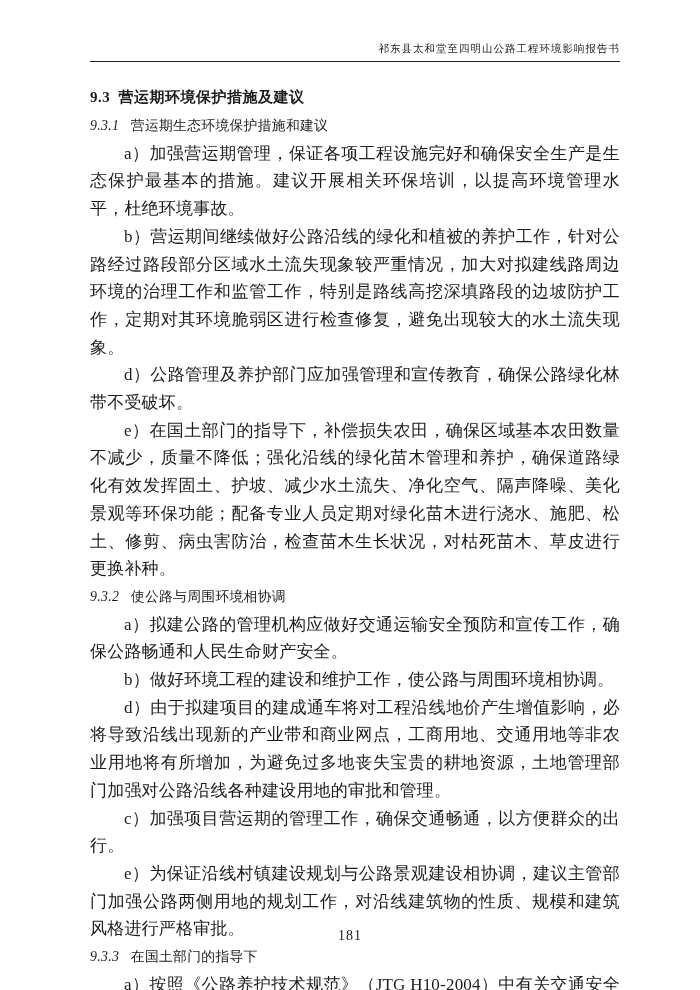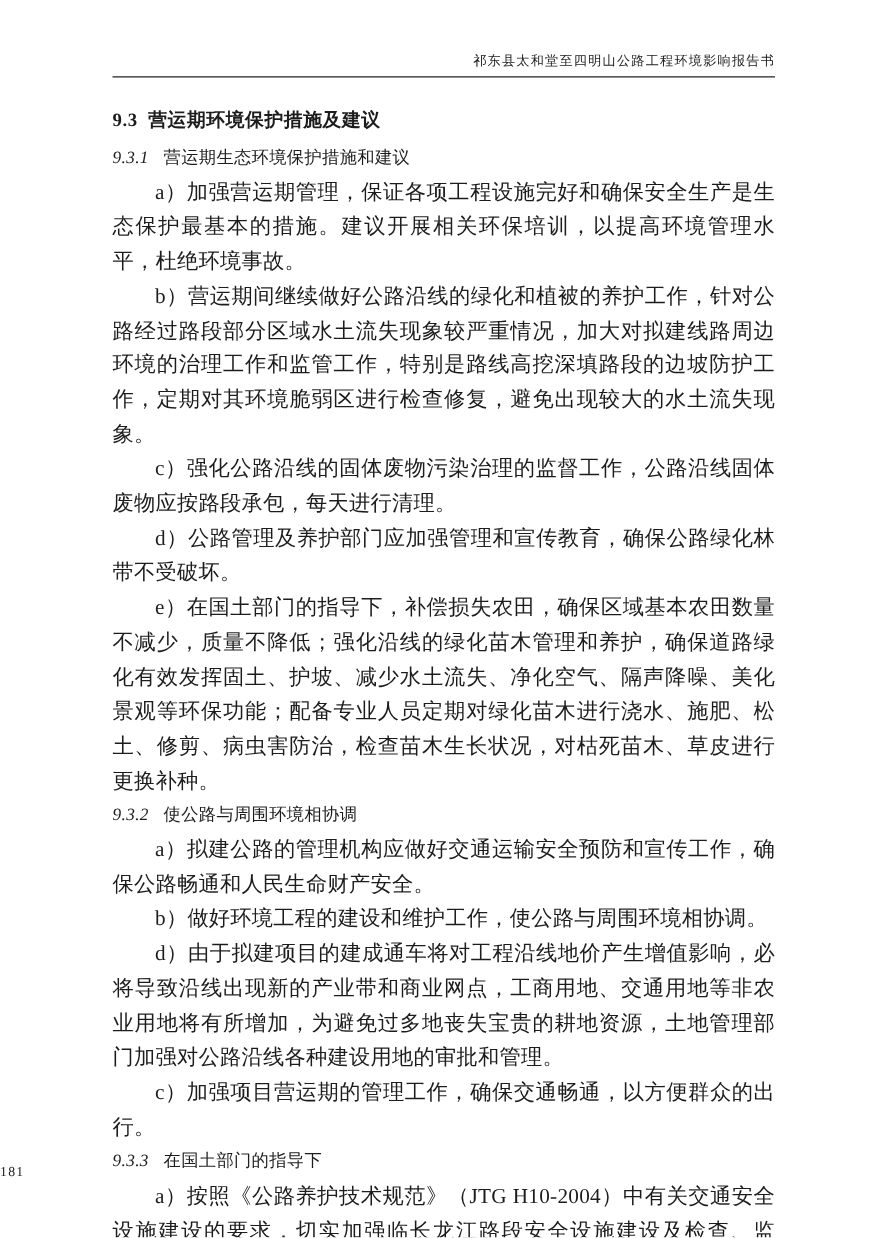--- a/index.html
+++ b/index.html
@@ -61,22 +61,22 @@
     line-height: 27.7px;
     text-align: justify;
     text-indent: 2em;
     letter-spacing: 0.2px;
   }
   .page-number {
     position: absolute;
     left: 0;
     right: 0;
     bottom: 46px;
-    text-align: left;
-    font-size: 11px;
+    text-align: center;
+    font-size: 14px;
     letter-spacing: 1px;
   }
 </style>
 </head>
 <body>
 
 <div class="page">
 
   <div class="running-header">
     <span>祁东县太和堂至四明山公路工程环境影响报告书</span>
@@ -87,33 +87,33 @@
     <h2 class="chapter-heading">
       <span class="num">9.3</span><span>营运期环境保护措施及建议</span>
     </h2>
 
     <section>
       <h3 class="section-heading">
         <span class="num">9.3.1</span><span>营运期生态环境保护措施和建议</span>
       </h3>
       <p class="para">a）加强营运期管理，保证各项工程设施完好和确保安全生产是生态保护最基本的措施。建议开展相关环保培训，以提高环境管理水平，杜绝环境事故。</p>
       <p class="para">b）营运期间继续做好公路沿线的绿化和植被的养护工作，针对公路经过路段部分区域水土流失现象较严重情况，加大对拟建线路周边环境的治理工作和监管工作，特别是路线高挖深填路段的边坡防护工作，定期对其环境脆弱区进行检查修复，避免出现较大的水土流失现象。</p>
-      <p class="para">c）强化公路沿线的固体废物污染治理的监督工作，公路沿线固体废物应按路段承包，每天进行清理。</p>
       <p class="para">d）公路管理及养护部门应加强管理和宣传教育，确保公路绿化林带不受破坏。</p>
       <p class="para">e）在国土部门的指导下，补偿损失农田，确保区域基本农田数量不减少，质量不降低；强化沿线的绿化苗木管理和养护，确保道路绿化有效发挥固土、护坡、减少水土流失、净化空气、隔声降噪、美化景观等环保功能；配备专业人员定期对绿化苗木进行浇水、施肥、松土、修剪、病虫害防治，检查苗木生长状况，对枯死苗木、草皮进行更换补种。</p>
     </section>
 
     <section>
       <h3 class="section-heading">
         <span class="num">9.3.2</span><span>使公路与周围环境相协调</span>
       </h3>
       <p class="para">a）拟建公路的管理机构应做好交通运输安全预防和宣传工作，确保公路畅通和人民生命财产安全。</p>
       <p class="para">b）做好环境工程的建设和维护工作，使公路与周围环境相协调。</p>
       <p class="para">d）由于拟建项目的建成通车将对工程沿线地价产生增值影响，必将导致沿线出现新的产业带和商业网点，工商用地、交通用地等非农业用地将有所增加，为避免过多地丧失宝贵的耕地资源，土地管理部门加强对公路沿线各种建设用地的审批和管理。</p>
       <p class="para">c）加强项目营运期的管理工作，确保交通畅通，以方便群众的出行。</p>
+      <p class="para">e）为保证沿线村镇建设规划与公路景观建设相协调，建议主管部门加强公路两侧用地的规划工作，对沿线建筑物的性质、规模和建筑风格进行严格审批。</p>
     </section>
 
     <section>
       <h3 class="section-heading">
         <span class="num">9.3.3</span><span>在国土部门的指导下</span>
       </h3>
       <p class="para">a）按照《公路养护技术规范》（JTG H10-2004）中有关交通安全设施建设的要求，切实加强临长龙江路段安全设施建设及检查、监控，确保临近水域的安全；确保新王</p>
     </section>
 
   </div>

